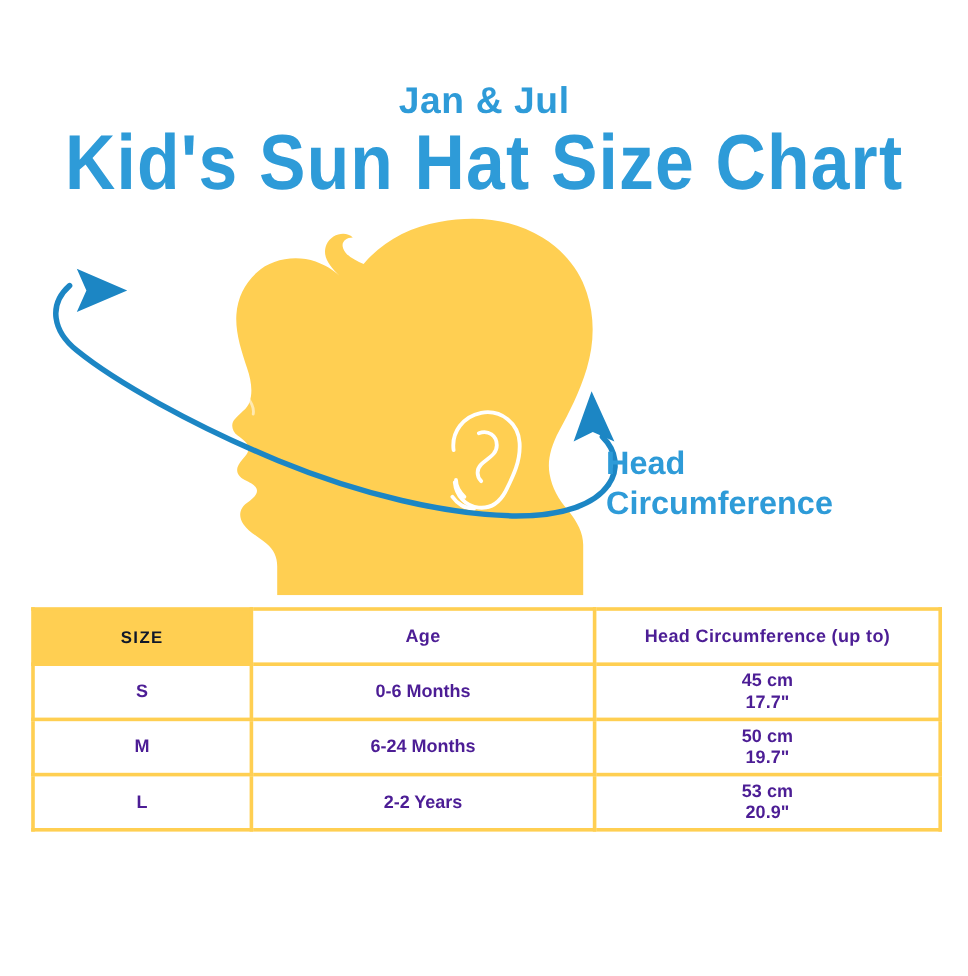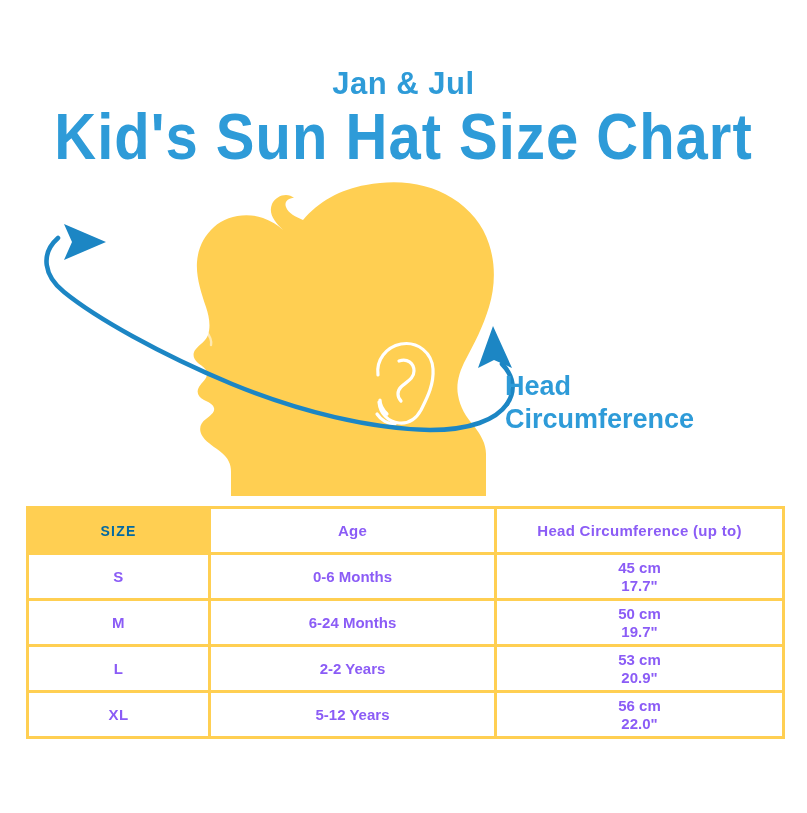--- a/index.html
+++ b/index.html
@@ -65,32 +65,32 @@
   }
   table.size-table col.c-size { width: 182px; }
   table.size-table col.c-age  { width: 286px; }
   table.size-table col.c-head { width: 288px; }
 
   table.size-table th,
   table.size-table td {
     border: 3px solid #FFCF52;
     text-align: center;
     vertical-align: middle;
-    color: #8b5cf6;
+    color: #4c1d95;
     font-weight: bold;
     background: #ffffff;
   }
   table.size-table thead th {
     height: 41px;
     font-size: 15px;
     letter-spacing: 0.3px;
   }
   table.size-table thead th.size-head {
     background: #FFCF52;
-    color: #0369a1;
+    color: #0f172a;
     font-size: 14px;
     letter-spacing: 1.2px;
   }
   table.size-table tbody td {
     height: 41px;
     font-size: 15px;
   }
   table.size-table tbody td.size-cell {
     font-size: 15px;
     letter-spacing: 0.5px;
@@ -218,23 +218,15 @@
           </td>
         </tr>
         <tr>
           <td class="size-cell">L</td>
           <td>2-2 Years</td>
           <td>
             <span class="cm-line">53 cm</span>
             <span class="in-line">20.9"</span>
           </td>
         </tr>
-        <tr>
-          <td class="size-cell">XL</td>
-          <td>5-12 Years</td>
-          <td>
-            <span class="cm-line">56 cm</span>
-            <span class="in-line">22.0"</span>
-          </td>
-        </tr>
       </tbody>
   </table>
 </div>
 
 </body></html>

